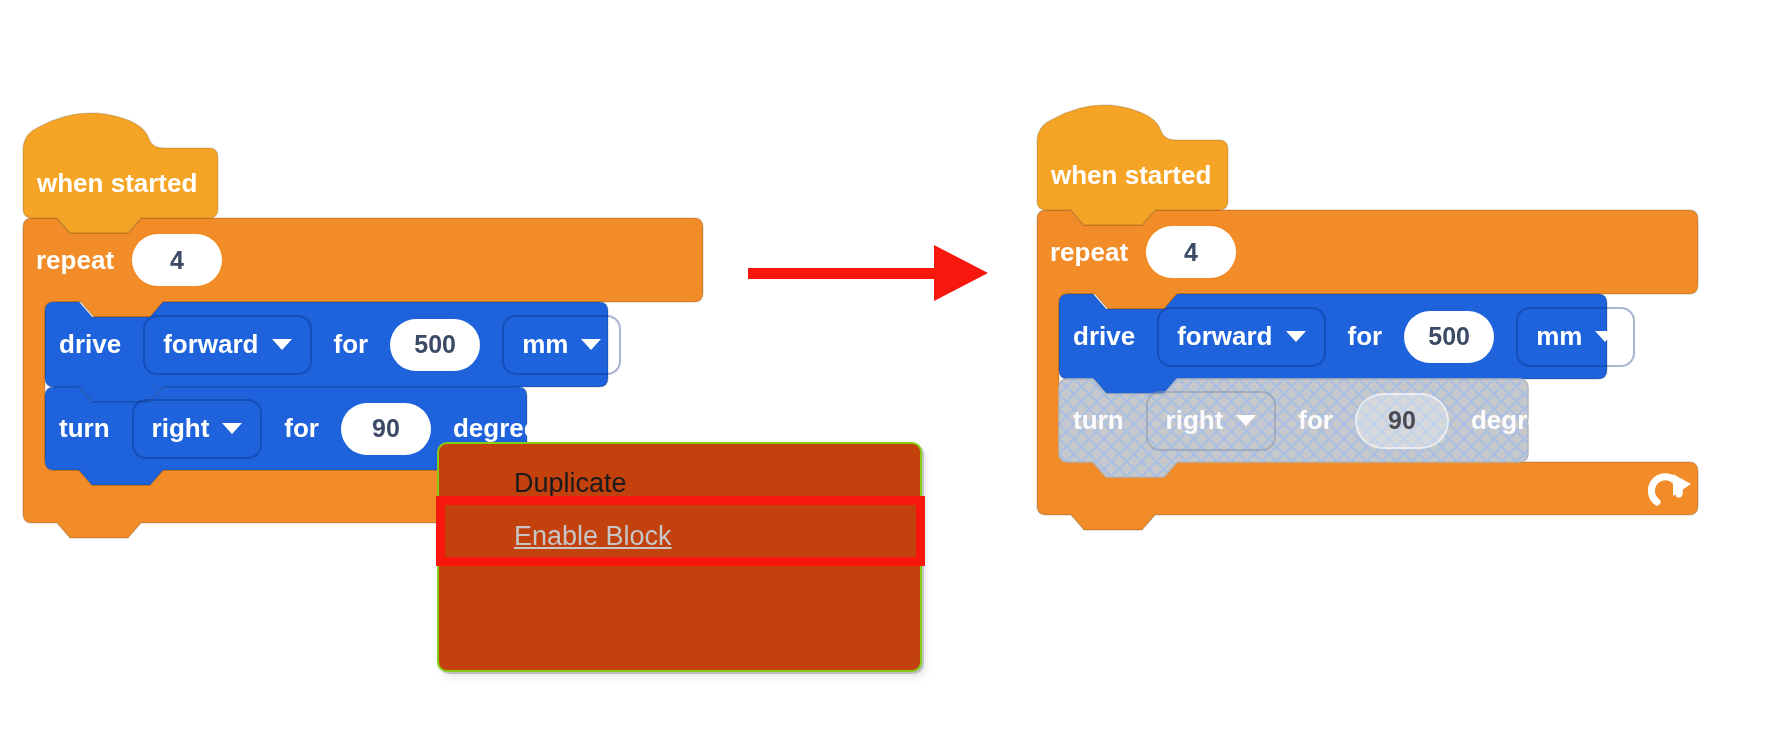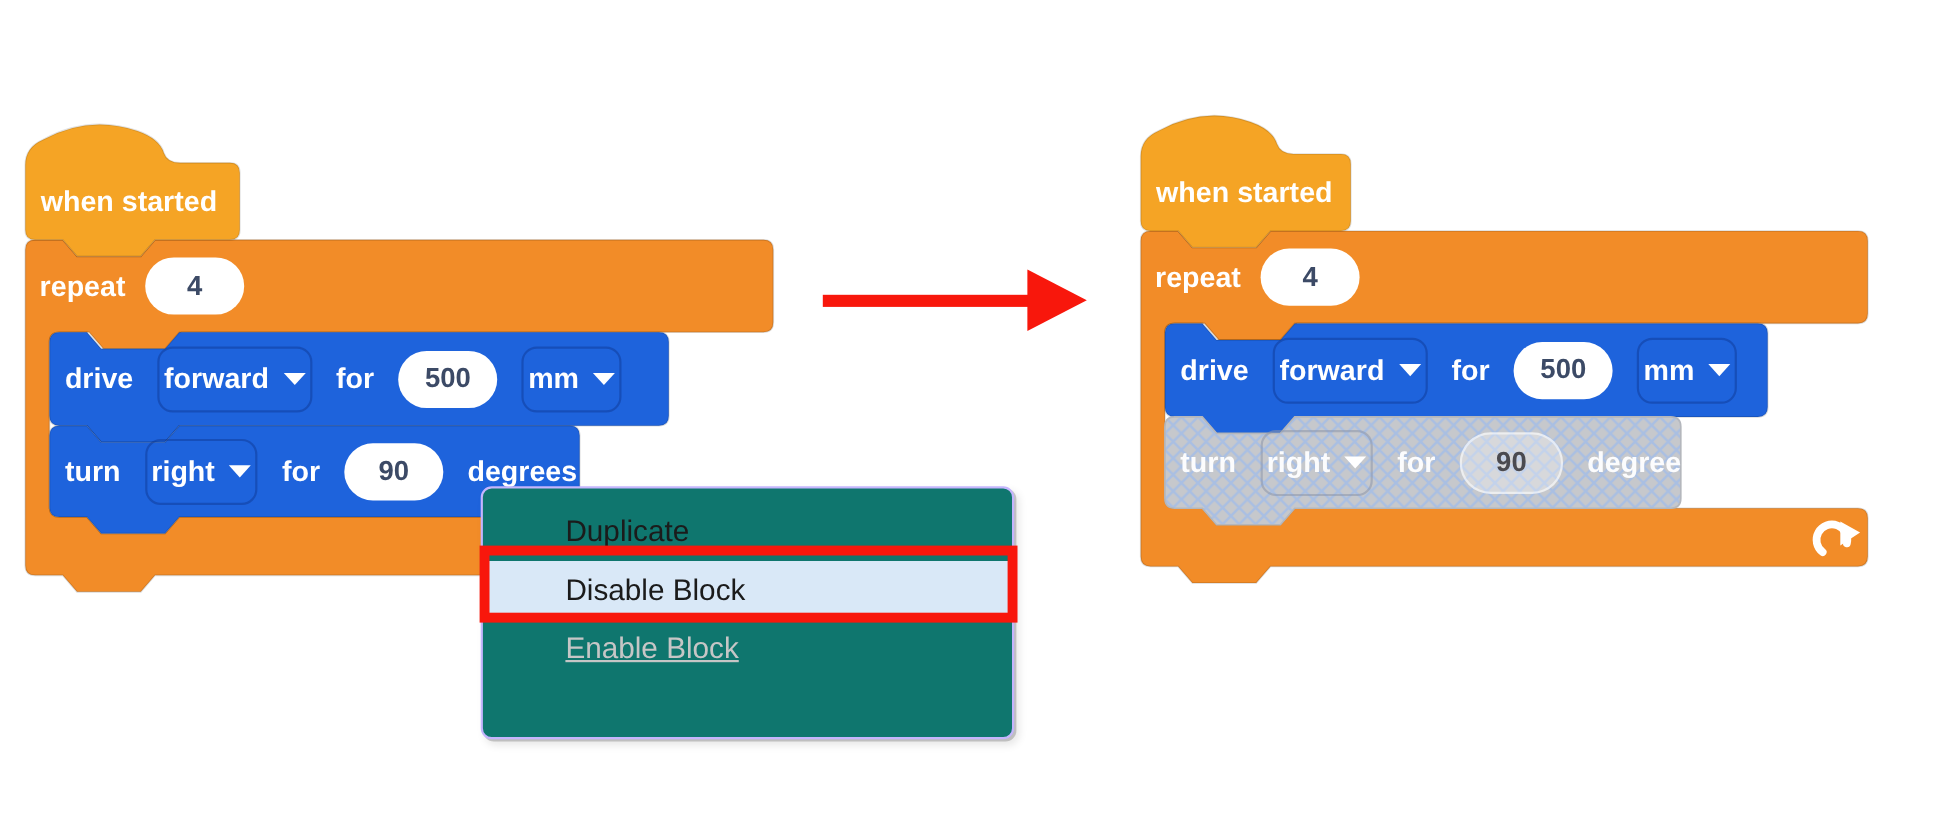--- a/index.html
+++ b/index.html
@@ -8,34 +8,34 @@
     --menu_highlight:#D9E8F7; --number_text:#3C4A66; --menu_text:#1B1B1B;
     --menu_disabled_text:#C6C6C6;
   }
   html,body{margin:0;padding:0;background:#fff;}
   #canvas{position:relative;width:1782px;height:748px;background:#fff;overflow:hidden;
           font-family:"Liberation Sans", sans-serif;}
   .stack{position:absolute;}
   .stack svg{position:absolute;left:0;top:0;overflow:visible;}
   .row{position:absolute;display:flex;align-items:center;z-index:2;}
   .blabel{color:#fff;font-size:26px;font-weight:bold;white-space:nowrap;}
-  .dd{display:flex;align-items:center;gap:13px;height:56px;padding:0 4px;
+  .dd{display:flex;align-items:center;gap:13px;height:56px;padding:0 18px;
       border:2px solid rgba(8,40,120,0.35);border-radius:14px;cursor:pointer;}
   .caret{width:0;height:0;border-left:10px solid transparent;border-right:10px solid transparent;
          border-top:11px solid #fff;}
   .oval{display:flex;align-items:center;justify-content:center;height:52px;min-width:66px;
         padding:0 12px;background:#fff;border-radius:28px;color:var(--number_text);
         font-size:25px;font-weight:bold;cursor:text;}
   .row.disabled .dd{border-color:rgba(140,150,170,0.55);}
   .row.disabled .oval{background:rgba(255,255,255,0.30);border:2px solid rgba(255,255,255,0.55);
         color:#4A4A50;}
   .row.disabled .blabel{color:rgba(255,255,255,0.95);}
   
-  .menu{position:absolute;left:437px;top:442px;width:485px;height:230px;background:#0f766e;
-        border:2px solid #c4b5fd;border-radius:10px;z-index:10;
+  .menu{position:absolute;left:437px;top:442px;width:485px;height:230px;background:#c2410c;
+        border:2px solid #84cc16;border-radius:10px;z-index:10;
         box-shadow:2px 2px 0 rgba(0,0,0,0.18), 4px 5px 8px rgba(0,0,0,0.10);
         display:flex;flex-direction:column;padding-top:13px;box-sizing:border-box;}
   .menu-item{height:53px;display:flex;align-items:center;padding-left:75px;
         font-size:27px;color:var(--menu_text);cursor:pointer;white-space:nowrap;}
   .menu-item.selected{background:var(--menu_highlight);}
   .menu-item.disabled{color:var(--menu_disabled_text);cursor:default;text-decoration:underline;}
   .red-box{position:absolute;left:436px;top:496px;width:471px;height:52px;
         border:9px solid var(--accent_red);z-index:12;pointer-events:none;}
   
   .arrow{position:absolute;left:748px;top:245px;width:240px;height:56px;z-index:5;}
@@ -159,19 +159,18 @@
         <span class="caret"></span>
       </span>
       <span class="blabel">for</span>
       <span class="oval">90</span>
       <span class="blabel">degrees</span>
     </div>
   </div>
 
   <div class="menu">
     <div class="menu-item">Duplicate</div>
-    <div class="menu-item selected">Disable Block</div>
     <div class="menu-item disabled">Enable Block</div>
   </div>
 
   <div class="red-box"></div>
 
 </div>
 
 </body></html>

